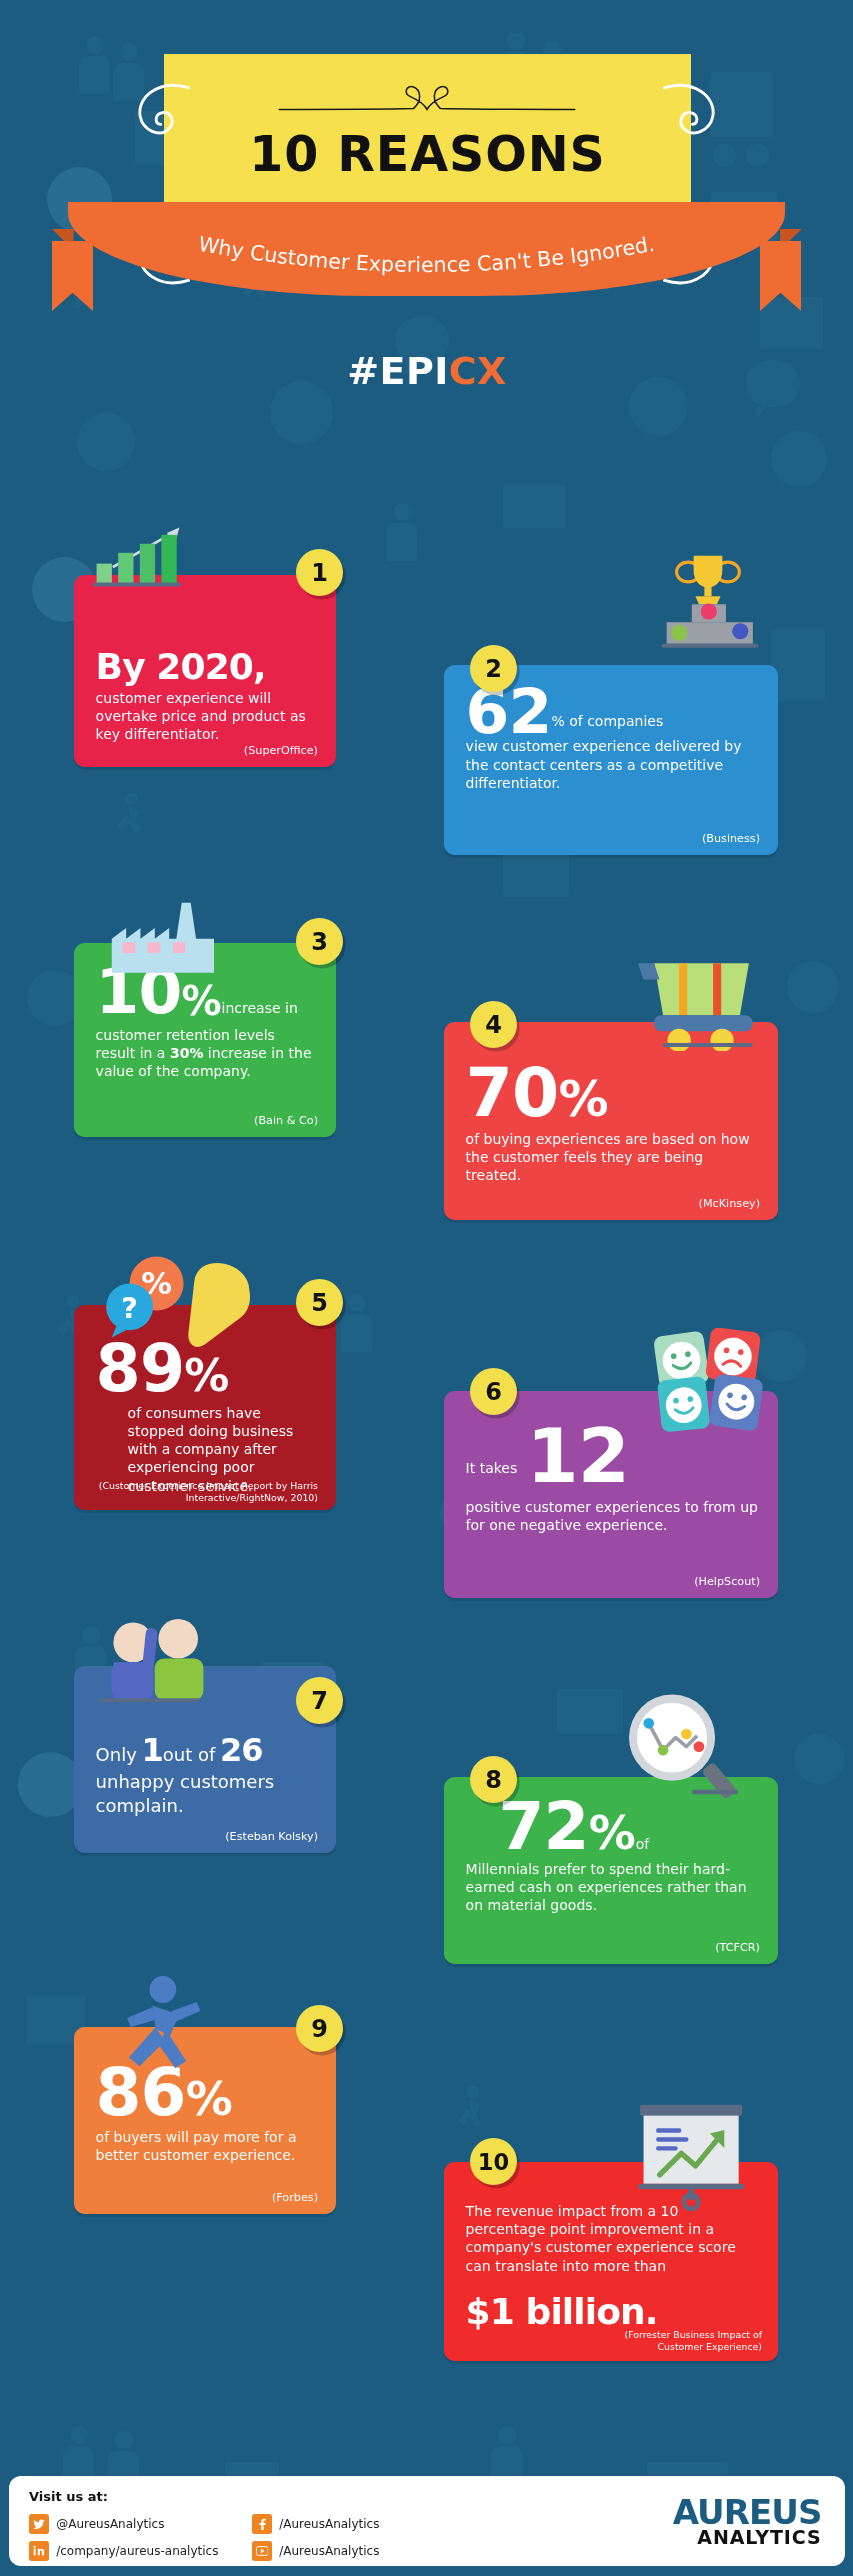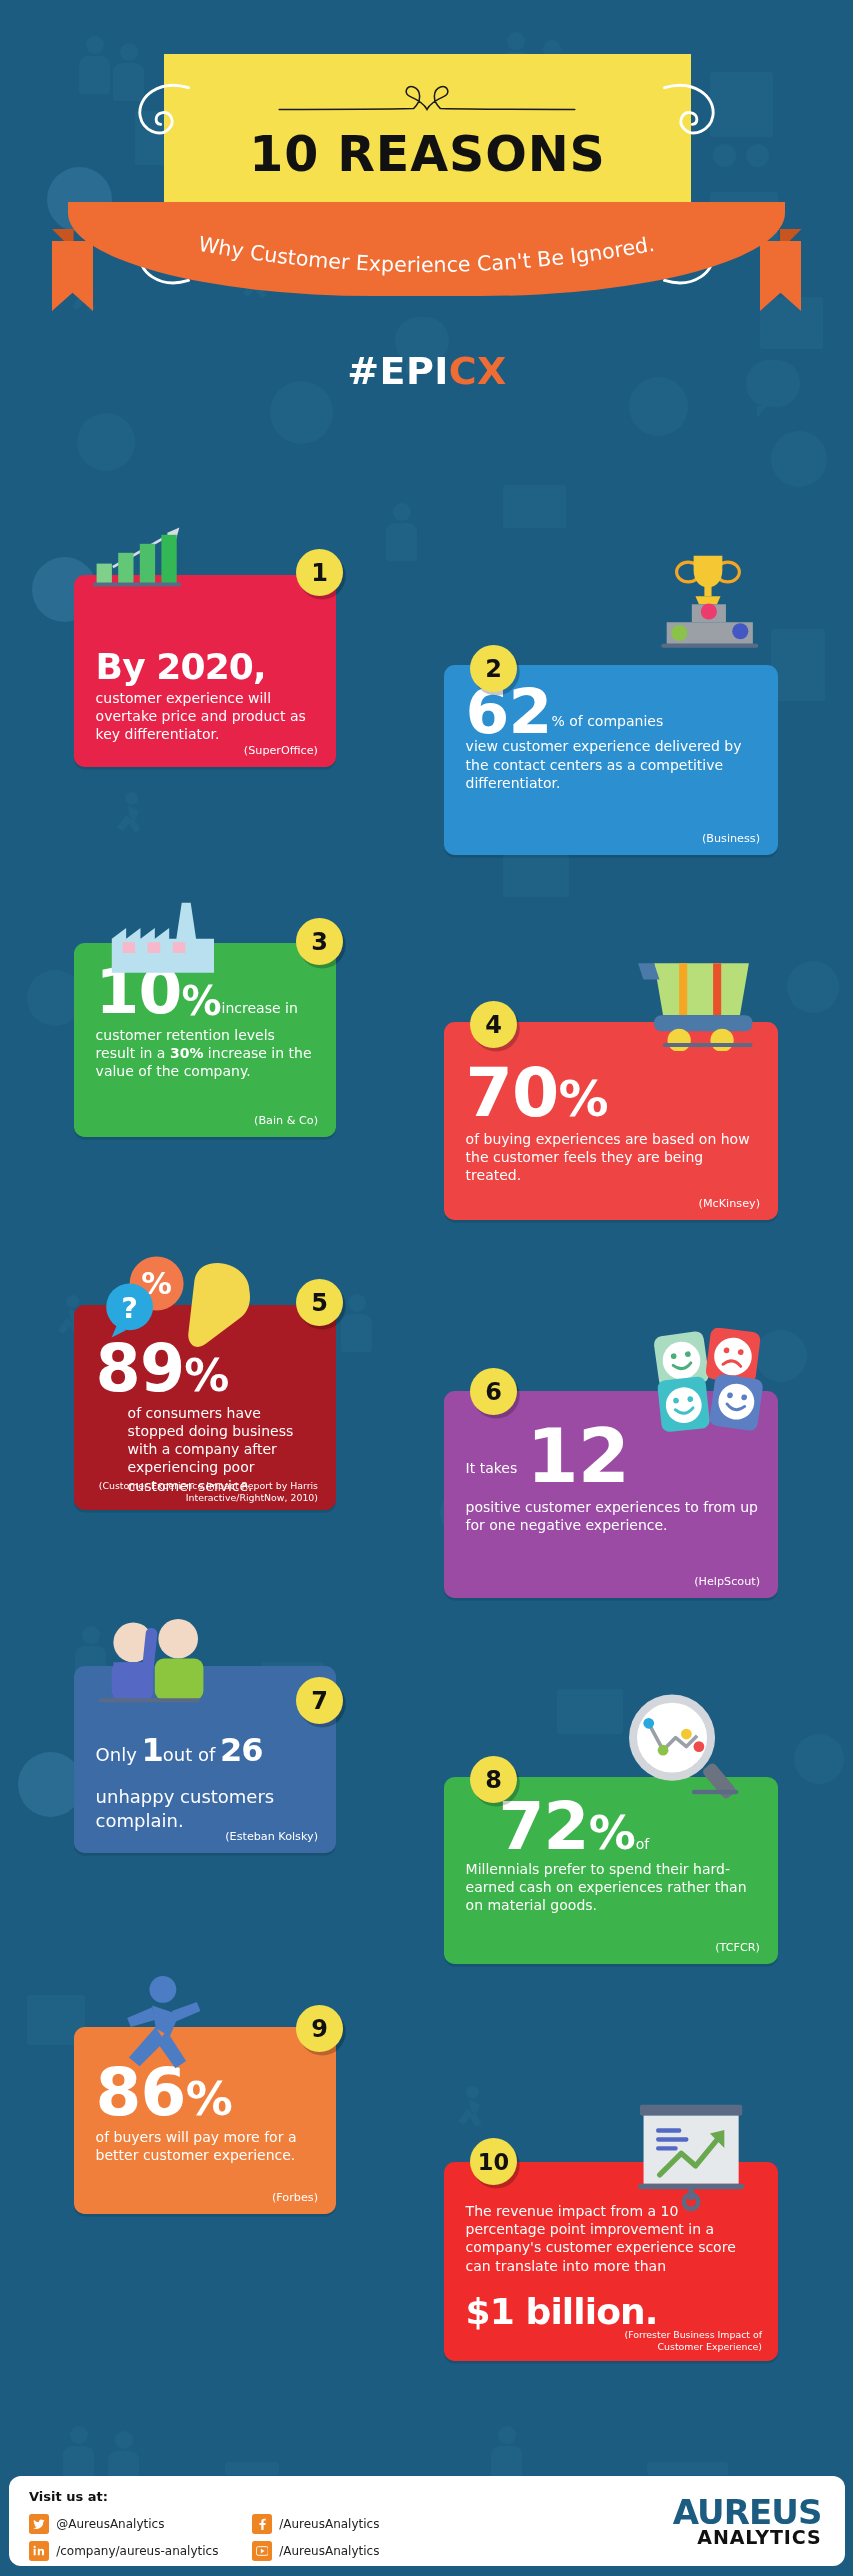--- a/index.html
+++ b/index.html
@@ -448,21 +448,21 @@
       <circle cx="88" cy="32" r="22" fill="#f2d9c6"></circle>
       <rect x="62" y="54" width="54" height="46" rx="10" fill="#8cc63f"></rect>
       <rect x="0" y="98" width="112" height="4.5" rx="2" fill="#5b6b85"></rect>
     </svg>
   </div>
   <div class="card" style="left:74px;top:1666px;width:262px;height:187px;background:#3c6ba6;">
     <div class="body" style="top:70px;">
       <div class="flow" style="line-height:1.05;">
         <span class="txt" style="font-size:18px;">Only</span>&nbsp;<span class="big" style="font-size:32px;">1</span><span class="txt" style="font-size:18px;">out of</span>&nbsp;<span class="big" style="font-size:32px;">26</span>
       </div>
-      <div class="txt" style="font-size:18px;margin-top:19px;">unhappy customers complain.</div>
+      <div class="txt" style="font-size:18px;margin-top:4px;">unhappy customers complain.</div>
     </div>
     <div class="src">(Esteban Kolsky)</div>
   </div>
   <div class="badge" style="left:296px;top:1677px;">7</div>
 
   <div class="ic" style="left:620px;top:1691px;width:122px;height:113px;">
     <svg viewBox="0 0 136 126" width="122" height="113">
       <circle cx="58" cy="52" r="48" fill="#d3d7dc"></circle>
       <circle cx="58" cy="52" r="39" fill="#fff"></circle>
       <polyline points="32,36 48,66 62,52 74,62 86,50" stroke="#9aa0a6" stroke-width="4" fill="none" stroke-linejoin="round"></polyline>

